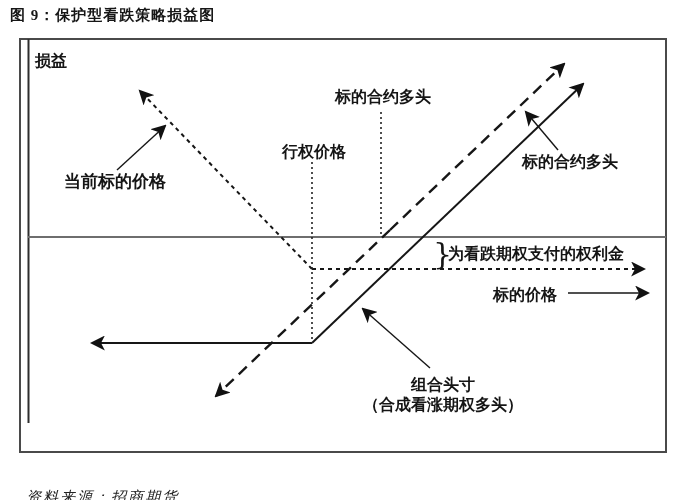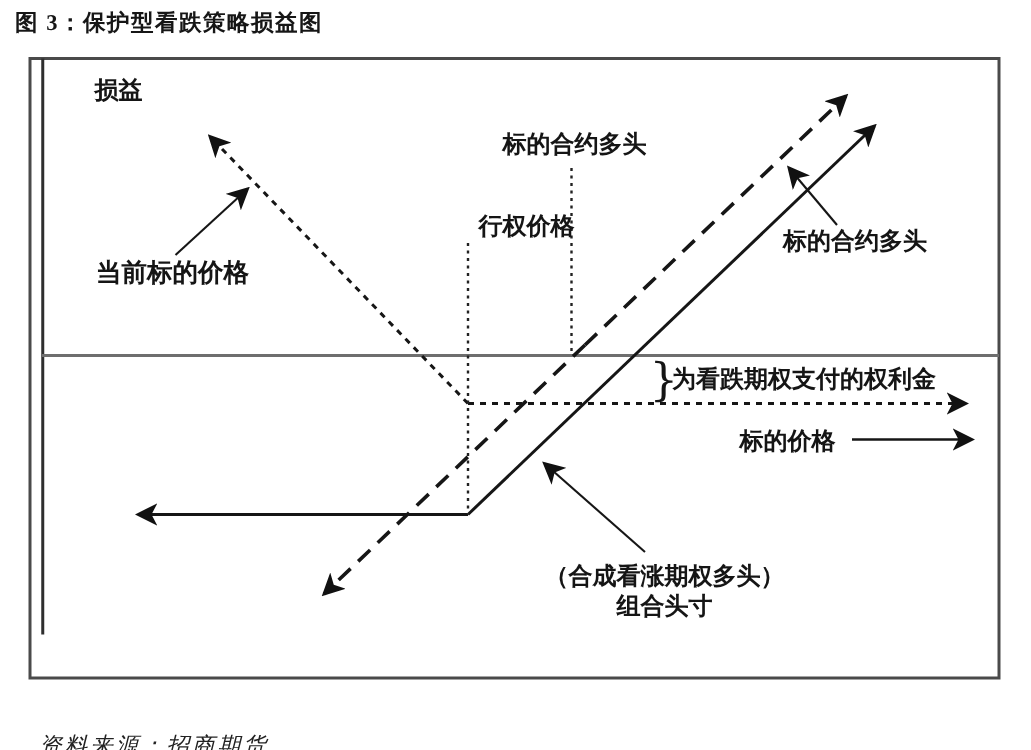--- a/index.html
+++ b/index.html
@@ -15,21 +15,21 @@
   .lbl{position:absolute;font-size:16px;font-weight:bold;white-space:nowrap;
        color:#151515;line-height:1.1;}
   .centered{transform:translateX(-50%);}
   .combo-label{text-align:center;transform:translateX(-50%);line-height:20px;}
   .brace{position:absolute;font-size:30px;font-weight:400;line-height:30px;
          color:#151515;font-family:"DejaVu Serif",serif;}
 </style>
 </head>
 <body>
 
-<div class="figure-title">图 3：保护型看跌策略损益图</div>
+<div class="figure-title">图 9：保护型看跌策略损益图</div>
 
 <div class="chart-box">
 
   <svg class="layer" width="648" height="415" viewBox="0 0 648 415">
     <defs>
       <marker id="arr" viewBox="0 0 10 10" refX="8.6" refY="5" markerUnits="userSpaceOnUse" markerWidth="15" markerHeight="15" orient="auto">
         <path d="M0,0 L10,5 L0,10 L2.6,5 Z" fill="#111"></path>
       </marker>
     </defs>
 
@@ -49,35 +49,35 @@
     <line x1="293" y1="124" x2="293" y2="305" stroke="#222" stroke-width="1.6" stroke-dasharray="2 3"></line>
     <line x1="362" y1="74" x2="362" y2="199" stroke="#222" stroke-width="1.6" stroke-dasharray="2 3"></line>
 
     <line x1="549" y1="255" x2="629" y2="255" stroke="#161616" stroke-width="1.7" marker-end="url(#arr)"></line>
 
     <line x1="98" y1="132" x2="146" y2="88" stroke="#161616" stroke-width="1.4" marker-end="url(#arr)"></line>
     <line x1="539" y1="112" x2="507" y2="74" stroke="#161616" stroke-width="1.4" marker-end="url(#arr)"></line>
     <line x1="411" y1="330" x2="344" y2="271" stroke="#161616" stroke-width="1.4" marker-end="url(#arr)"></line>
   </svg>
 
-  <div class="lbl" style="left:14px;top:12px;margin-left:28px;">损益</div>
+  <div class="lbl" style="left:14px;top:12px;">损益</div>
 
   <div class="lbl centered" style="left:362px;top:48px;">标的合约多头</div>
 
-  <div class="lbl centered" style="left:293px;top:103px;margin-left:37px;">行权价格</div>
+  <div class="lbl centered" style="left:293px;top:103px;">行权价格</div>
 
   <div class="lbl centered" style="left:549px;top:113px;">标的合约多头</div>
 
   <div class="lbl" style="left:43px;top:133px;font-size:17px;">当前标的价格</div>
 
   <div class="brace" style="left:412px;top:199px;">}</div>
 
   <div class="lbl" style="left:427px;top:205px;">为看跌期权支付的权利金</div>
 
   <div class="lbl" style="left:472px;top:246px;">标的价格</div>
 
   <div class="lbl combo-label" style="left:422px;top:335px;">
+    <div>组合头寸</div>
     <div>（合成看涨期权多头）</div>
-    <div>组合头寸</div>
   </div>
 </div>
 
 <div class="figure-source">资料来源：招商期货</div>
 
 </body></html>

